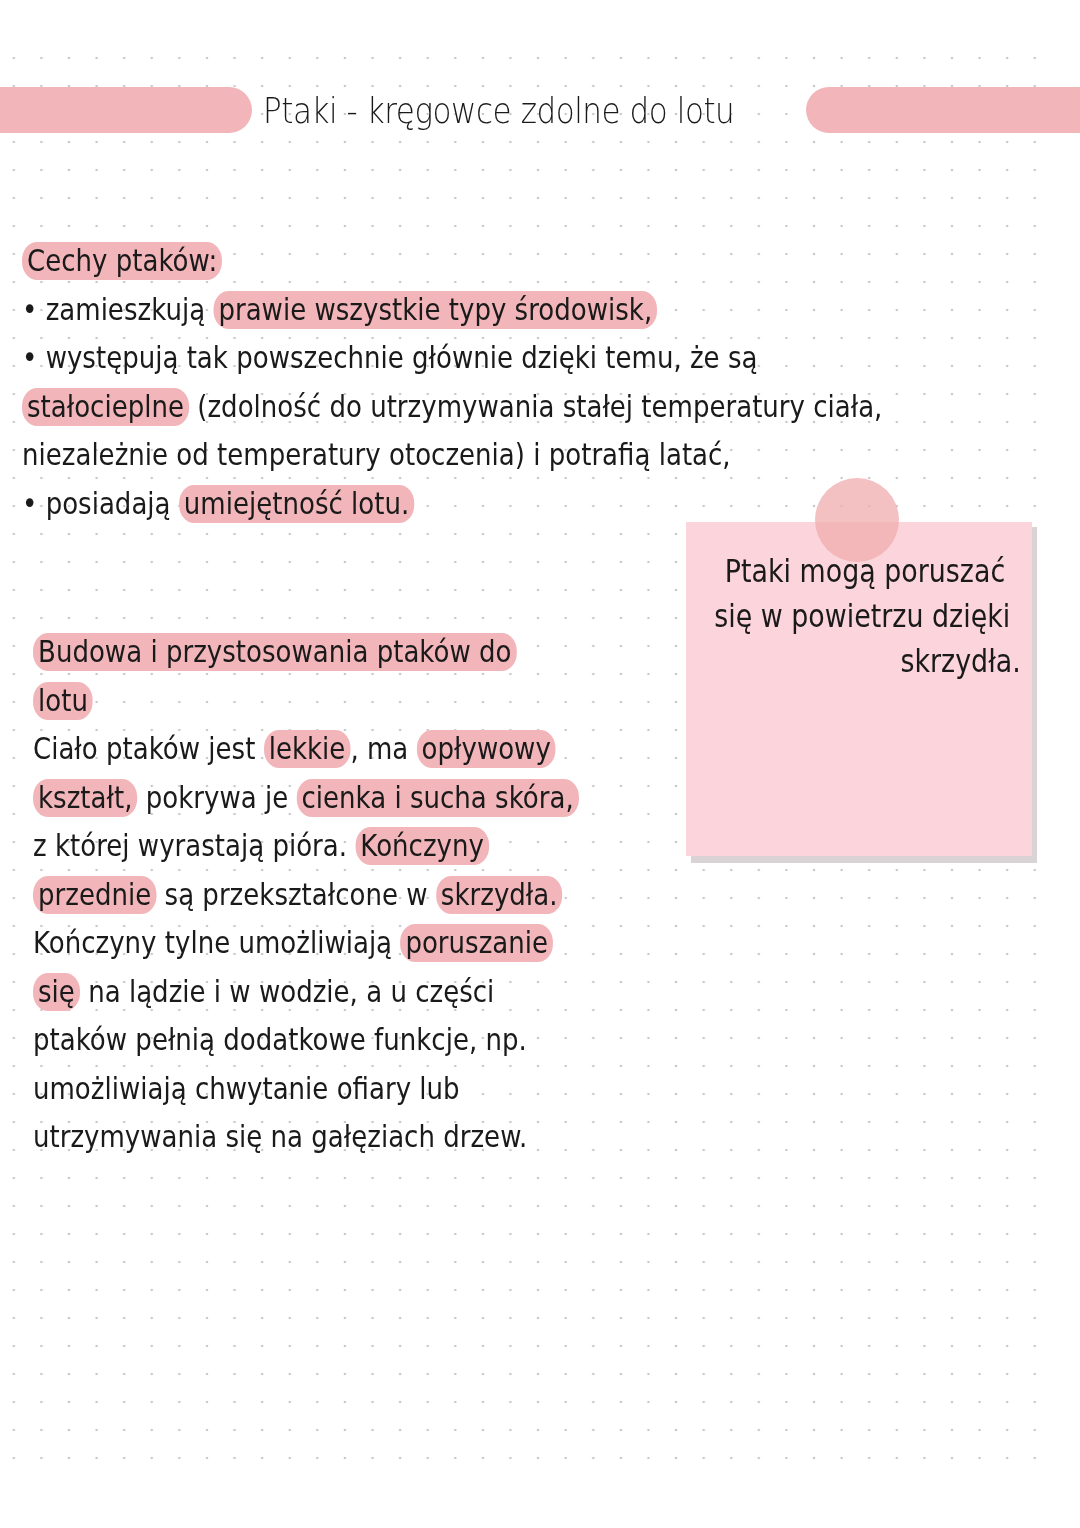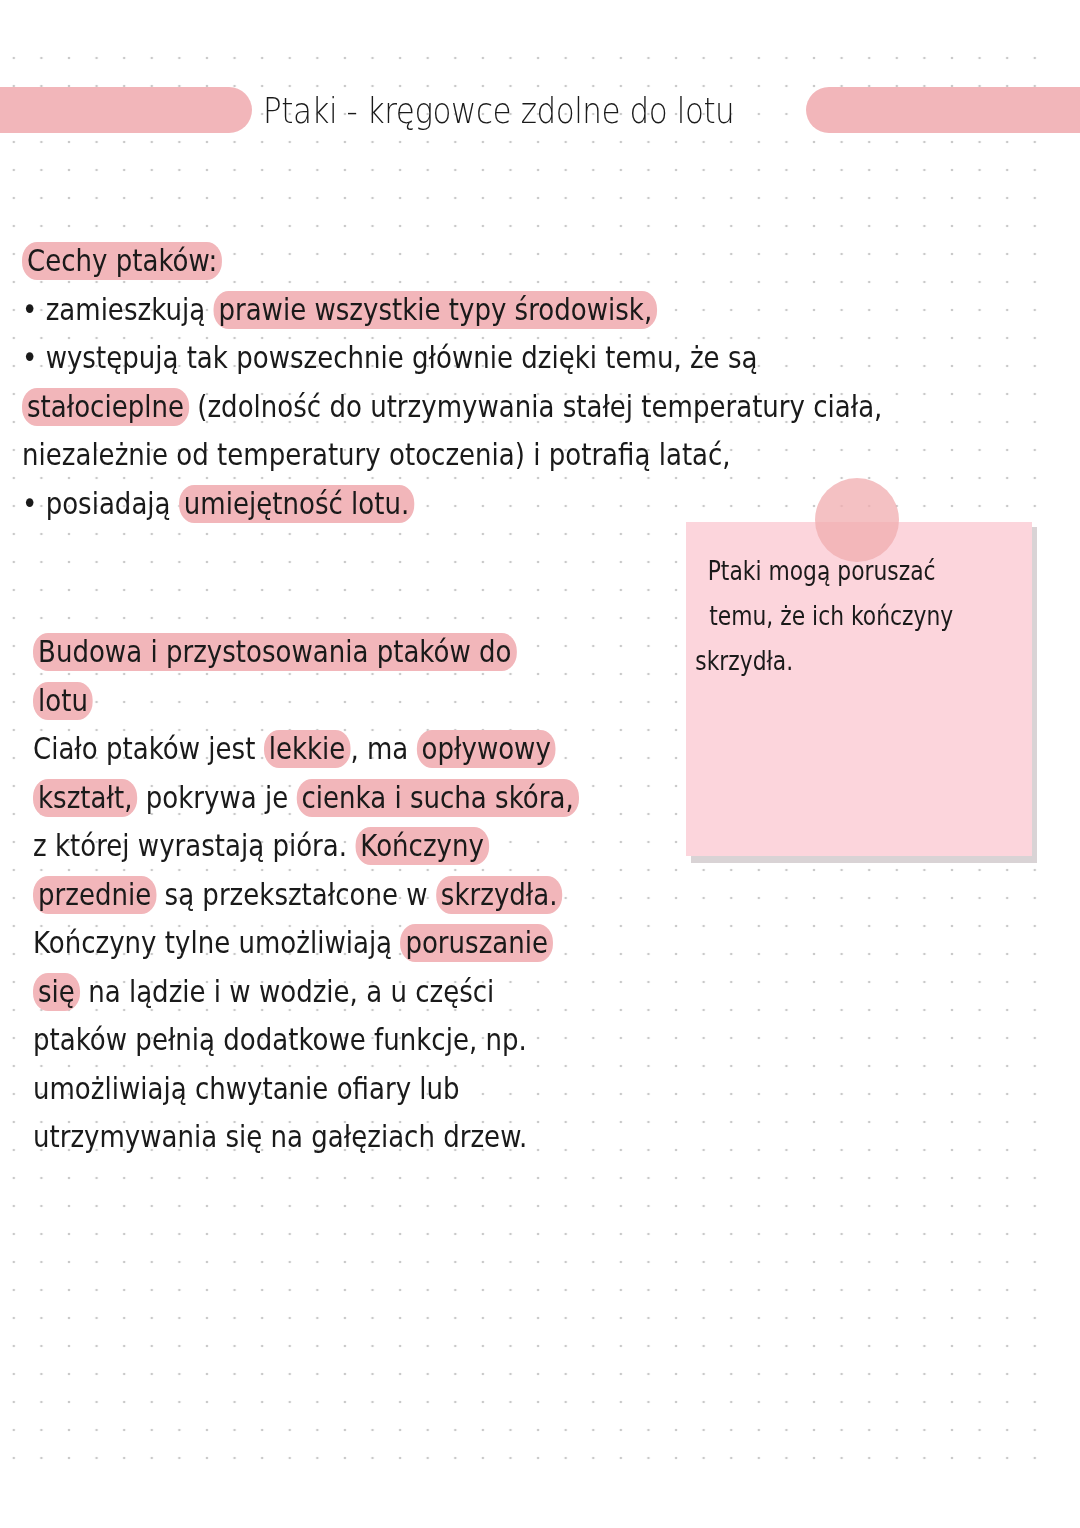--- a/index.html
+++ b/index.html
@@ -47,21 +47,21 @@
   .note {
     position:absolute; left:686px; top:522px; width:346px; height:334px;
     background:#fcd5dc;
   }
   .pin {
     position:absolute; left:815px; top:478px; width:84px; height:84px;
     border-radius:50%; background:rgba(240,172,175,0.75);
   }
   .note-text {
     position:absolute; left:686px; top:549px; width:346px;
-    text-align:left; font-size:26px; line-height:45px;
+    text-align:right; font-size:32px; line-height:45px;
   }
   .note-text span { display:inline-block; transform:scaleX(0.84); white-space:nowrap; }
 </style>
 </head>
 <body>
 
 <div class="dots"></div>
 
 <div class="title-bar-left"></div>
 <div class="title-bar-right"></div>
@@ -88,15 +88,15 @@
   <span class="line"><span>ptaków pełnią dodatkowe funkcje, np.</span></span>
   <span class="line"><span>umożliwiają chwytanie ofiary lub</span></span>
   <span class="line"><span>utrzymywania się na gałęziach drzew.</span></span>
 </div>
 
 <div class="note-shadow"></div>
 <div class="note"></div>
 <div class="pin"></div>
 <div class="note-text">
   <div><span>Ptaki mogą poruszać</span></div>
-  <div><span>temu, że ich kończyny</span></div>
+  <div><span>się w powietrzu dzięki</span></div>
   <div><span>skrzydła.</span></div>
 </div>
 
 </body></html>

